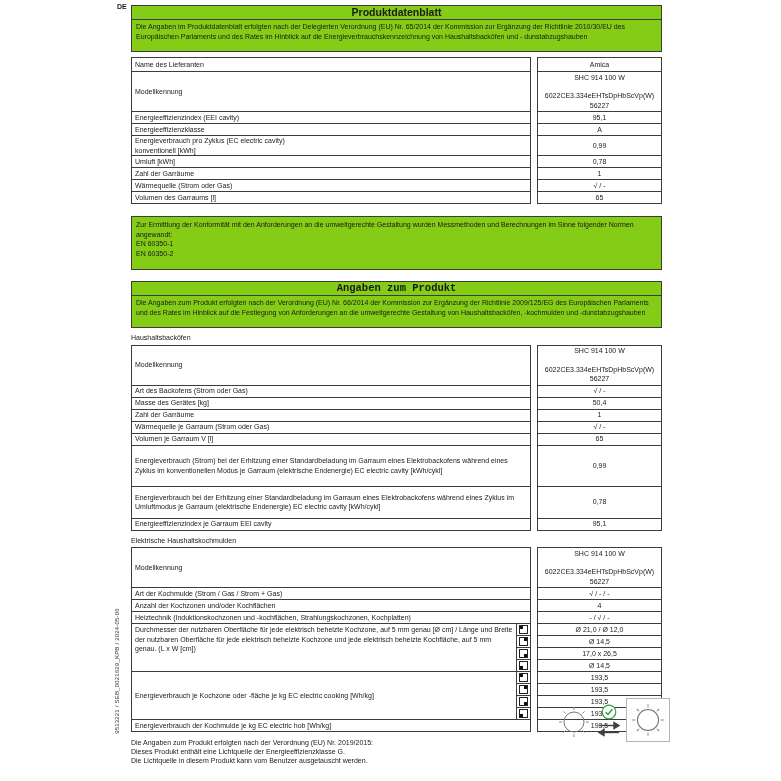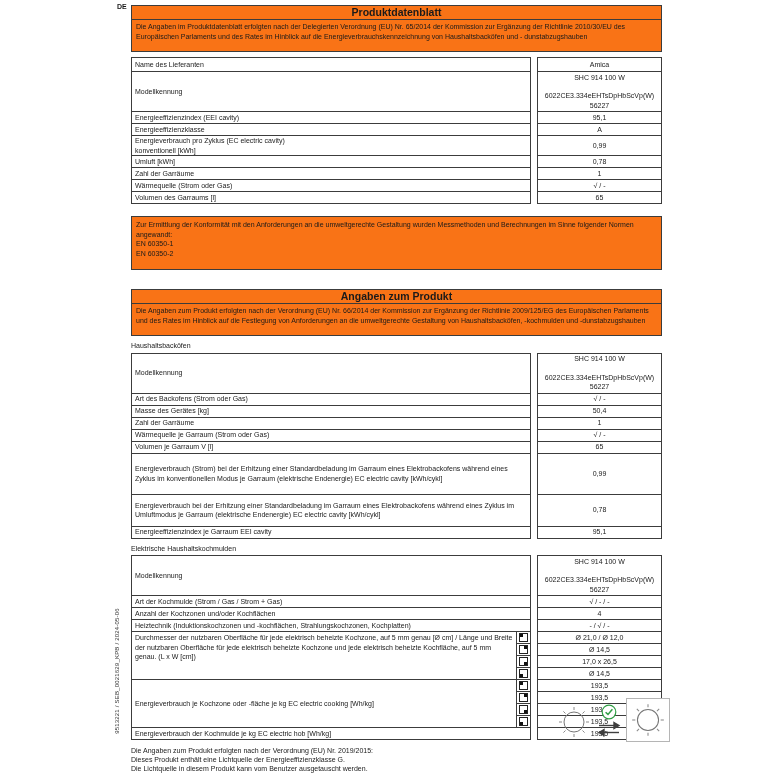--- a/index.html
+++ b/index.html
@@ -3,40 +3,40 @@
 <meta charset="utf-8">
 <style>
   html,body{margin:0;padding:0;background:#fff;}
   .page{position:relative;width:781px;height:781px;background:#fff;overflow:hidden;
         font-family:"Liberation Sans",sans-serif;color:#1a1a1a;}
   .lang{position:absolute;left:117px;top:3px;font-size:7px;font-weight:bold;}
   .side{position:absolute;left:29px;top:666px;width:180px;height:10px;
         transform:rotate(-90deg);font-size:6px;color:#333;letter-spacing:.2px;
         white-space:nowrap;text-align:center;}
   .doc{position:absolute;left:131px;top:5px;width:531px;font-size:7px;line-height:9.5px;}
-  .hbox{border:1px solid #3c3c3c;background:#f97316;}
+  .hbox{border:1px solid #3c3c3c;background:#84cc16;}
   .title{font-size:10.5px;font-weight:bold;text-align:center;line-height:13px;height:13px;}
   .intro{margin-top:-1px;padding:2px 4px;min-height:27px;}
   .tbl{margin-top:6px;}
   .trow{display:flex;gap:6px;margin-top:-1px;}
   .lcell{flex:1;border:1px solid #3c3c3c;padding:0 3px;min-height:11px;
          display:flex;align-items:center;}
   .pre{white-space:pre-line;}
   .vcell{width:123px;border:1px solid #3c3c3c;min-height:11px;display:flex;
          align-items:center;justify-content:center;text-align:center;}
   .h13 .lcell,.h13 .vcell{min-height:13px;}
   .model .lcell,.model .vcell{min-height:39px;}
   .vcell.col{flex-direction:column;justify-content:center;}
   .mgap{height:9px;}
   .h3 .lcell,.h3 .vcell{min-height:36px;}
   .h3 .lcell{padding:2px 3px;}
   .h2 .lcell,.h2 .vcell{min-height:27px;}
   .h2 .lcell{padding:2px 3px;}
   .conf{margin-top:12px;padding:3px 4px;min-height:46px;white-space:pre-line;}
-  .sect2{margin-top:19px;}
+  .sect2{margin-top:11px;font-family:Liberation Mono, monospace;}
   .seclabel{margin:5px 0 3px 0;}
   
   .zblock{display:flex;gap:6px;margin-top:-1px;}
   .zleft{flex:1;display:flex;}
   .zlabel{flex:1;border:1px solid #3c3c3c;padding:1px 3px;}
   .zicons,.zvals{display:flex;flex-direction:column;}
   .zicons{width:15px;margin-left:-1px;}
   .zvals{width:125px;}
   .zic,.zval{height:11px;border:1px solid #3c3c3c;margin-top:-1px;display:flex;
              align-items:center;justify-content:center;}

